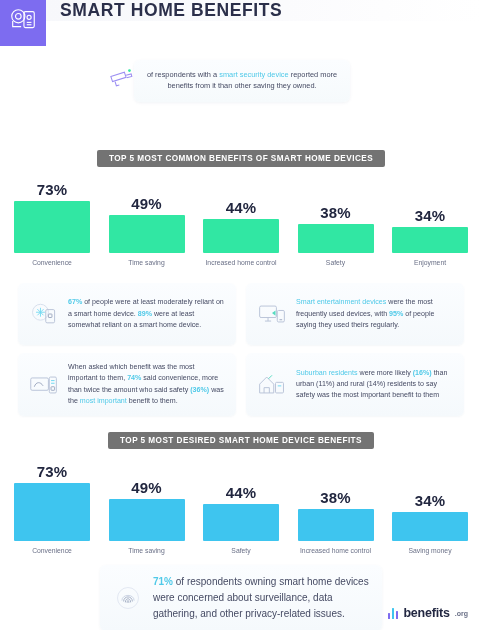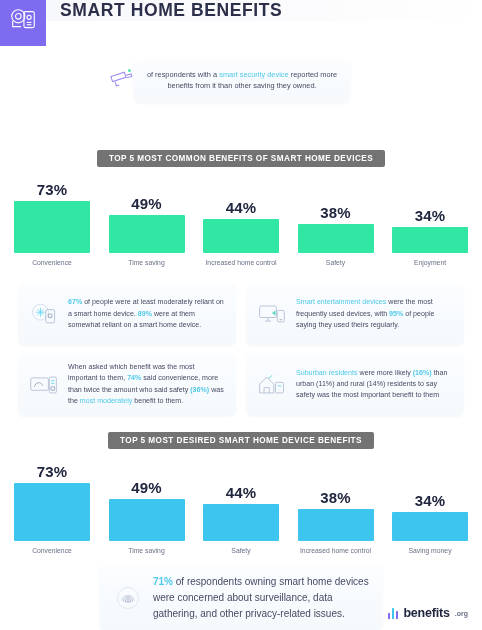--- a/index.html
+++ b/index.html
@@ -218,21 +218,21 @@
 
     <div class="info-box">
       <span class="info-icon">
         <svg width="30" height="30" viewBox="0 0 34 34" fill="none" stroke="#b9c3d8" stroke-width="1.1">
           <circle cx="13" cy="15" r="9" stroke="#d7dfec"></circle>
           <path d="M13 10 L13 20 M8 15 L18 15 M9.5 11.5 L16.5 18.5 M16.5 11.5 L9.5 18.5" stroke="#6fd8f0" stroke-width="1"></path>
           <rect x="19" y="12" width="10" height="15" rx="1.5" stroke="#b9c3d8"></rect>
           <rect x="22" y="17" width="4" height="4" rx=".6" stroke="#9ea9c0"></rect>
         </svg>
       </span>
-      <div class="info-text" id="info-0"><span class="hl-blue-b">67%</span><span> of people were at least moderately reliant on a smart home device. </span><span class="hl-blue-b">89%</span><span> were at them somewhat reliant on a smart home device.</span></div>
+      <div class="info-text" id="info-0"><span class="hl-blue-b">67%</span><span> of people were at least moderately reliant on a smart home device. </span><span class="hl-blue-b">89%</span><span> were at least somewhat reliant on a smart home device.</span></div>
     </div>
 
     <div class="info-box">
       <span class="info-icon">
         <svg width="30" height="30" viewBox="0 0 34 34" fill="none" stroke="#b9c3d8" stroke-width="1.1">
           <rect x="3" y="8" width="19" height="13" rx="1.6"></rect>
           <path d="M9 25 L16 25 M12.5 21 L12.5 25"></path>
           <rect x="23" y="13" width="8" height="13" rx="1.4"></rect>
           <path d="M25.5 23.5 L28.5 23.5" stroke="#9ea9c0"></path>
           <path d="M17 16 L21 13 L21 19 Z" fill="#55dbc0" stroke="none"></path>
@@ -244,21 +244,21 @@
     <div class="info-box">
       <span class="info-icon">
         <svg width="30" height="30" viewBox="0 0 34 34" fill="none" stroke="#b9c3d8" stroke-width="1.1">
           <rect x="2" y="9" width="20" height="14" rx="1.6"></rect>
           <path d="M6 19 C8 13, 13 13, 16 18" stroke="#9ea9c0"></path>
           <rect x="23" y="8" width="8" height="18" rx="1.4"></rect>
           <path d="M25 12 L29 12 M25 15 L29 15" stroke="#6fd8f0"></path>
           <rect x="25" y="19" width="4" height="4" rx=".6" stroke="#9ea9c0"></rect>
         </svg>
       </span>
-      <div class="info-text" id="info-2"><span>When asked which benefit was the most important to them, </span><span class="hl-blue-b">74%</span><span> said convenience, more than twice the amount who said safety </span><span class="hl-blue-b">(36%)</span><span> was the </span><span class="hl-blue">most moderately</span><span> benefit to them.</span></div>
+      <div class="info-text" id="info-2"><span>When asked which benefit was the most important to them, </span><span class="hl-blue-b">74%</span><span> said convenience, more than twice the amount who said safety </span><span class="hl-blue-b">(36%)</span><span> was the </span><span class="hl-blue">most important</span><span> benefit to them.</span></div>
     </div>
 
     <div class="info-box">
       <span class="info-icon">
         <svg width="30" height="30" viewBox="0 0 34 34" fill="none" stroke="#b9c3d8" stroke-width="1.1">
           <path d="M3 16 L11 8 L19 16 L19 26 L3 26 Z"></path>
           <path d="M8 26 L8 20 L14 20 L14 26"></path>
           <rect x="21" y="14" width="9" height="12" rx="1.2"></rect>
           <path d="M23.5 18 L27.5 18" stroke="#6fd8f0"></path>
           <path d="M13 10 L17 6" stroke="#55dbc0"></path>

